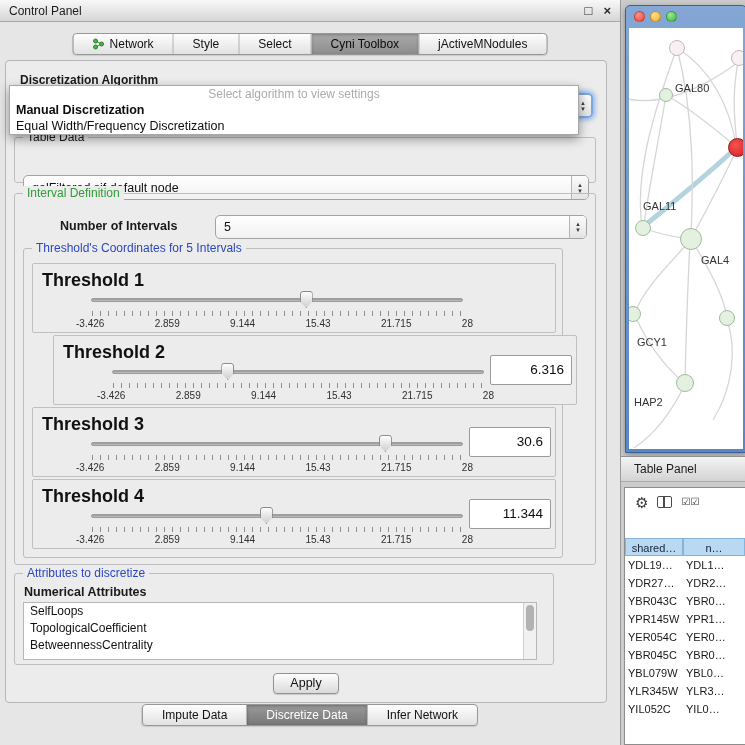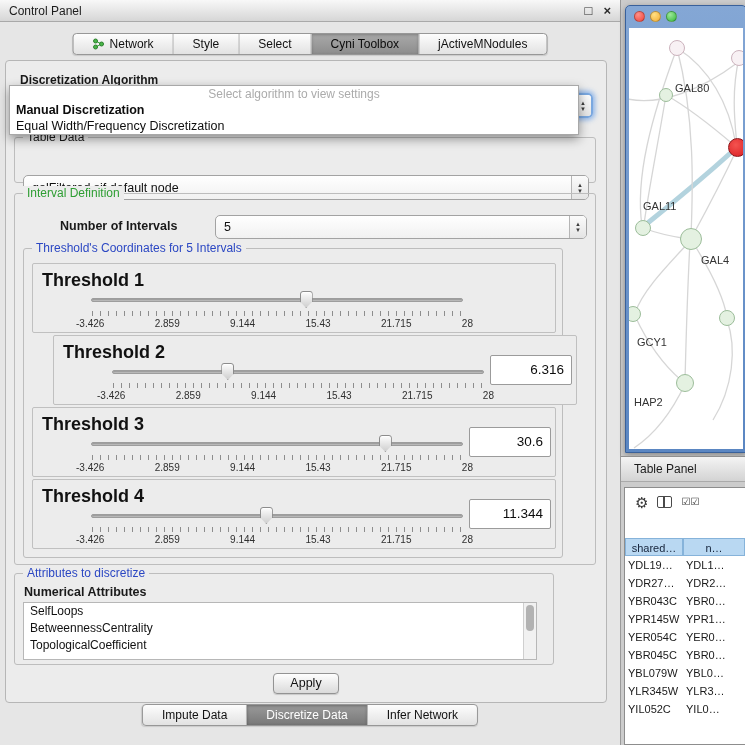--- a/index.html
+++ b/index.html
@@ -267,22 +267,22 @@
             <div class="thr-value">11.344</div>
           </div>
         </div>
       </div>
 
       <div class="group" style="left:8px; top:512px; width:540px; height:92px;">
         <span class="group-title gt-blue">Attributes to discretize</span>
         <span class="attr-header">Numerical Attributes</span>
         <div class="attr-list">
           <div class="attr-item">SelfLoops</div>
+          <div class="attr-item">TopologicalCoefficient</div>
           <div class="attr-item">BetweennessCentrality</div>
-          <div class="attr-item">TopologicalCoefficient</div>
           <div class="vscroll">
             <div class="vthumb"></div>
           </div>
         </div>
       </div>
 
       <div class="apply-btn">Apply</div>
     </div>
 
     <div class="bottom-tabs seg-bar">

